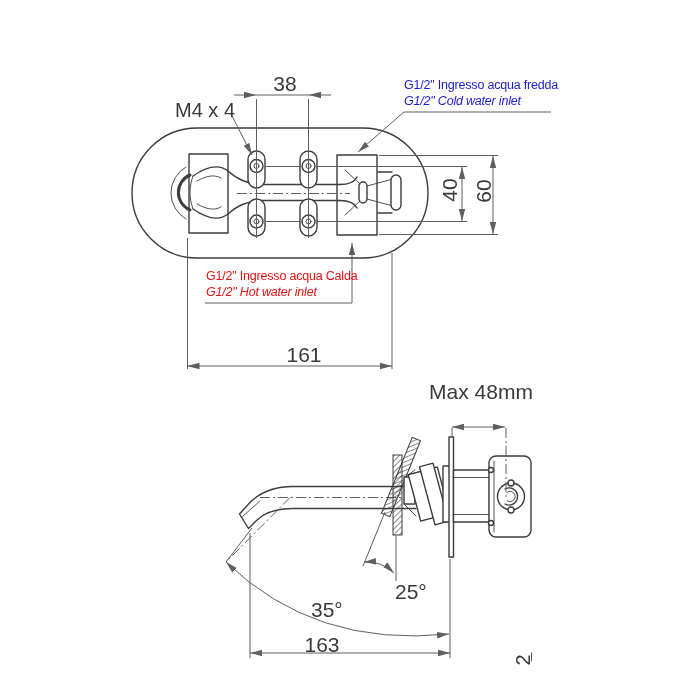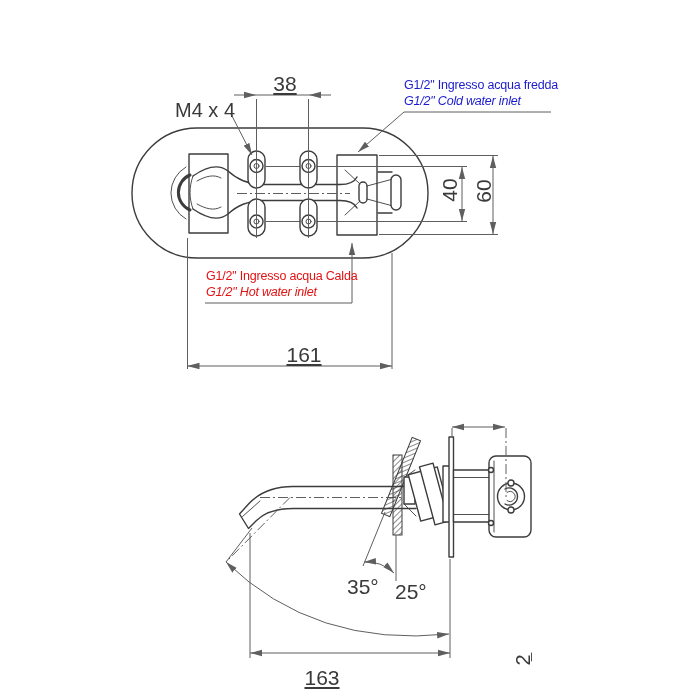--- a/index.html
+++ b/index.html
@@ -8,21 +8,21 @@
   svg{position:absolute;left:0;top:0;}
   .o{fill:none;stroke:var(--line);stroke-width:1.4;stroke-linejoin:round;stroke-linecap:round;}
   .of{fill:#ffffff;stroke:var(--line);stroke-width:1.4;stroke-linejoin:round;}
   .thick{stroke-width:3;}
   .thin{stroke-width:0.9;}
   .d{fill:none;stroke:var(--dim);stroke-width:1;}
   .cl{stroke-dasharray:10 3 2 3;}
   .hatchfill{fill:url(#hatch);stroke:var(--line);stroke-width:1;}
   .arr{fill:var(--dim);}
   .lbl{position:absolute;color:#3a3a3a;font-size:21px;white-space:nowrap;}
-  .lbl.c{text-align:center;text-decoration:underline;}
+  .lbl.c{text-align:center;}
   .sm{font-size:20px;}
   .note{position:absolute;font-size:12.5px;line-height:16px;white-space:nowrap;letter-spacing:-0.2px;}
   .cold{color:var(--cold);}
   .hot{color:var(--hot);}
   .it{font-style:italic;}
   .rot{transform:rotate(-90deg);transform-origin:center center;display:flex;
        align-items:center;justify-content:center;}
 </style>
 </head>
 <body>
@@ -163,20 +163,21 @@
 <span class="note cold" style="left:404px;top:77px;">G1/2" Ingresso acqua fredda</span>
 <span class="note cold it" style="left:404px;top:93px;">G1/2" Cold water inlet</span>
 
 <span class="note hot" style="left:206px;top:268px;">G1/2" Ingresso acqua Calda</span>
 <span class="note hot it" style="left:206px;top:284px;">G1/2" Hot water inlet</span>
 
 <span class="lbl rot" style="left:433px;top:179px;width:34px;height:22px;">40</span>
 <span class="lbl rot" style="left:467px;top:180px;width:34px;height:22px;">60</span>
 <span class="lbl c" style="left:284px;top:343px;width:40px;">161</span>
 
+<span class="lbl c" style="left:428px;top:380px;width:106px;">Max 48mm</span>
 
 <span class="lbl" style="left:395px;top:561px;margin-top:19px;">25°</span>
-<span class="lbl" style="left:311px;top:575px;margin-left:36px;">35°</span>
-<span class="lbl c" style="left:302px;top:633px;width:40px;margin-top:33px;">163</span>
+<span class="lbl" style="left:311px;top:598px;">35°</span>
+<span class="lbl c" style="left:302px;top:633px;width:40px;">163</span>
 
 <span class="lbl rot" style="left:512px;top:649px;width:22px;height:22px;font-size:20px;">2</span>
 
 </div>
 
 </body></html>

